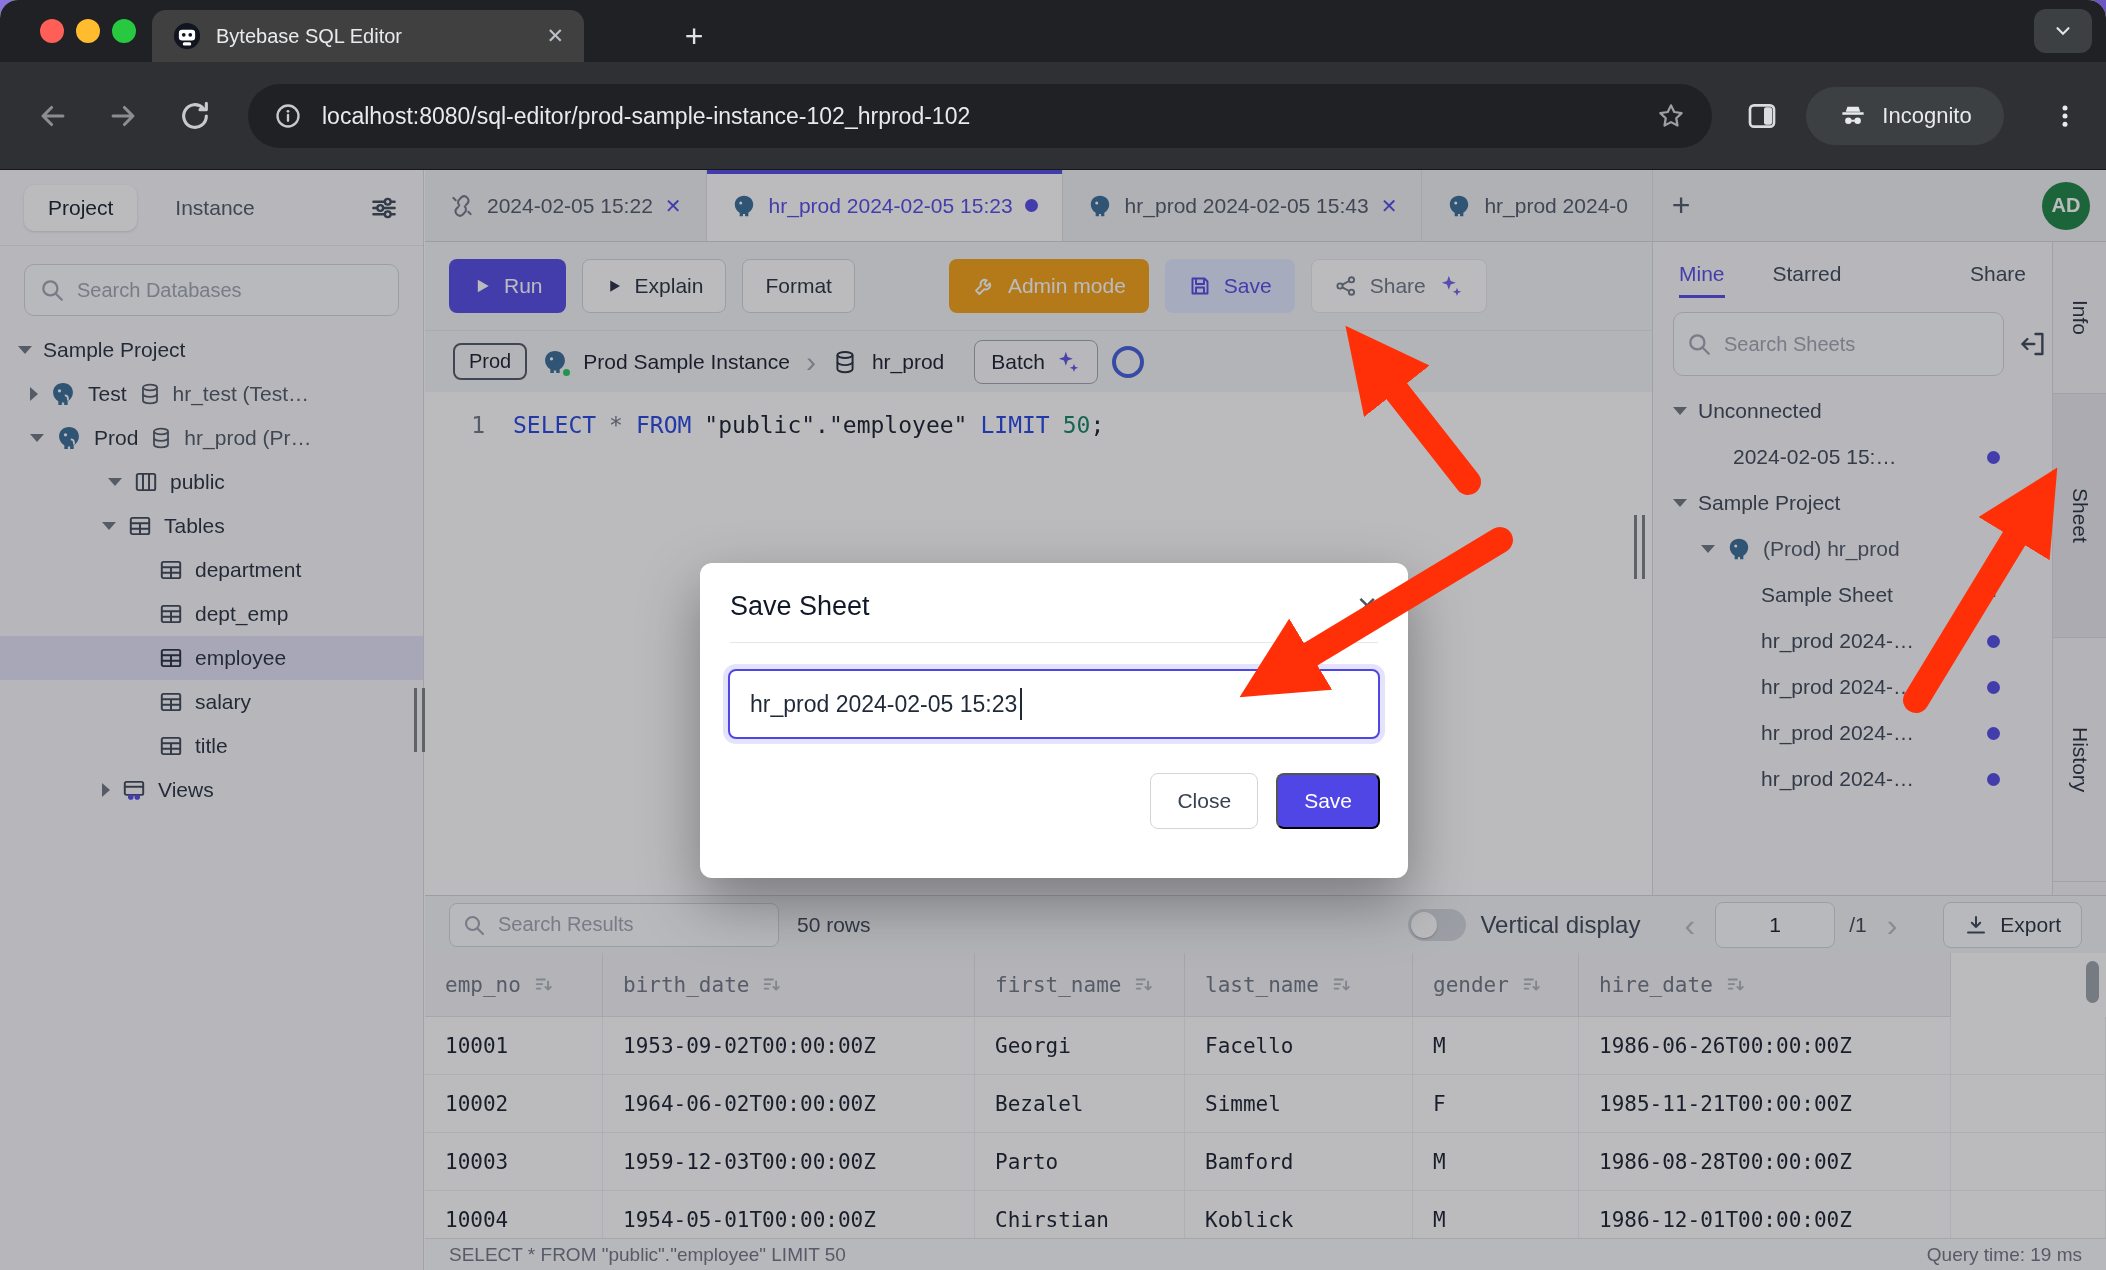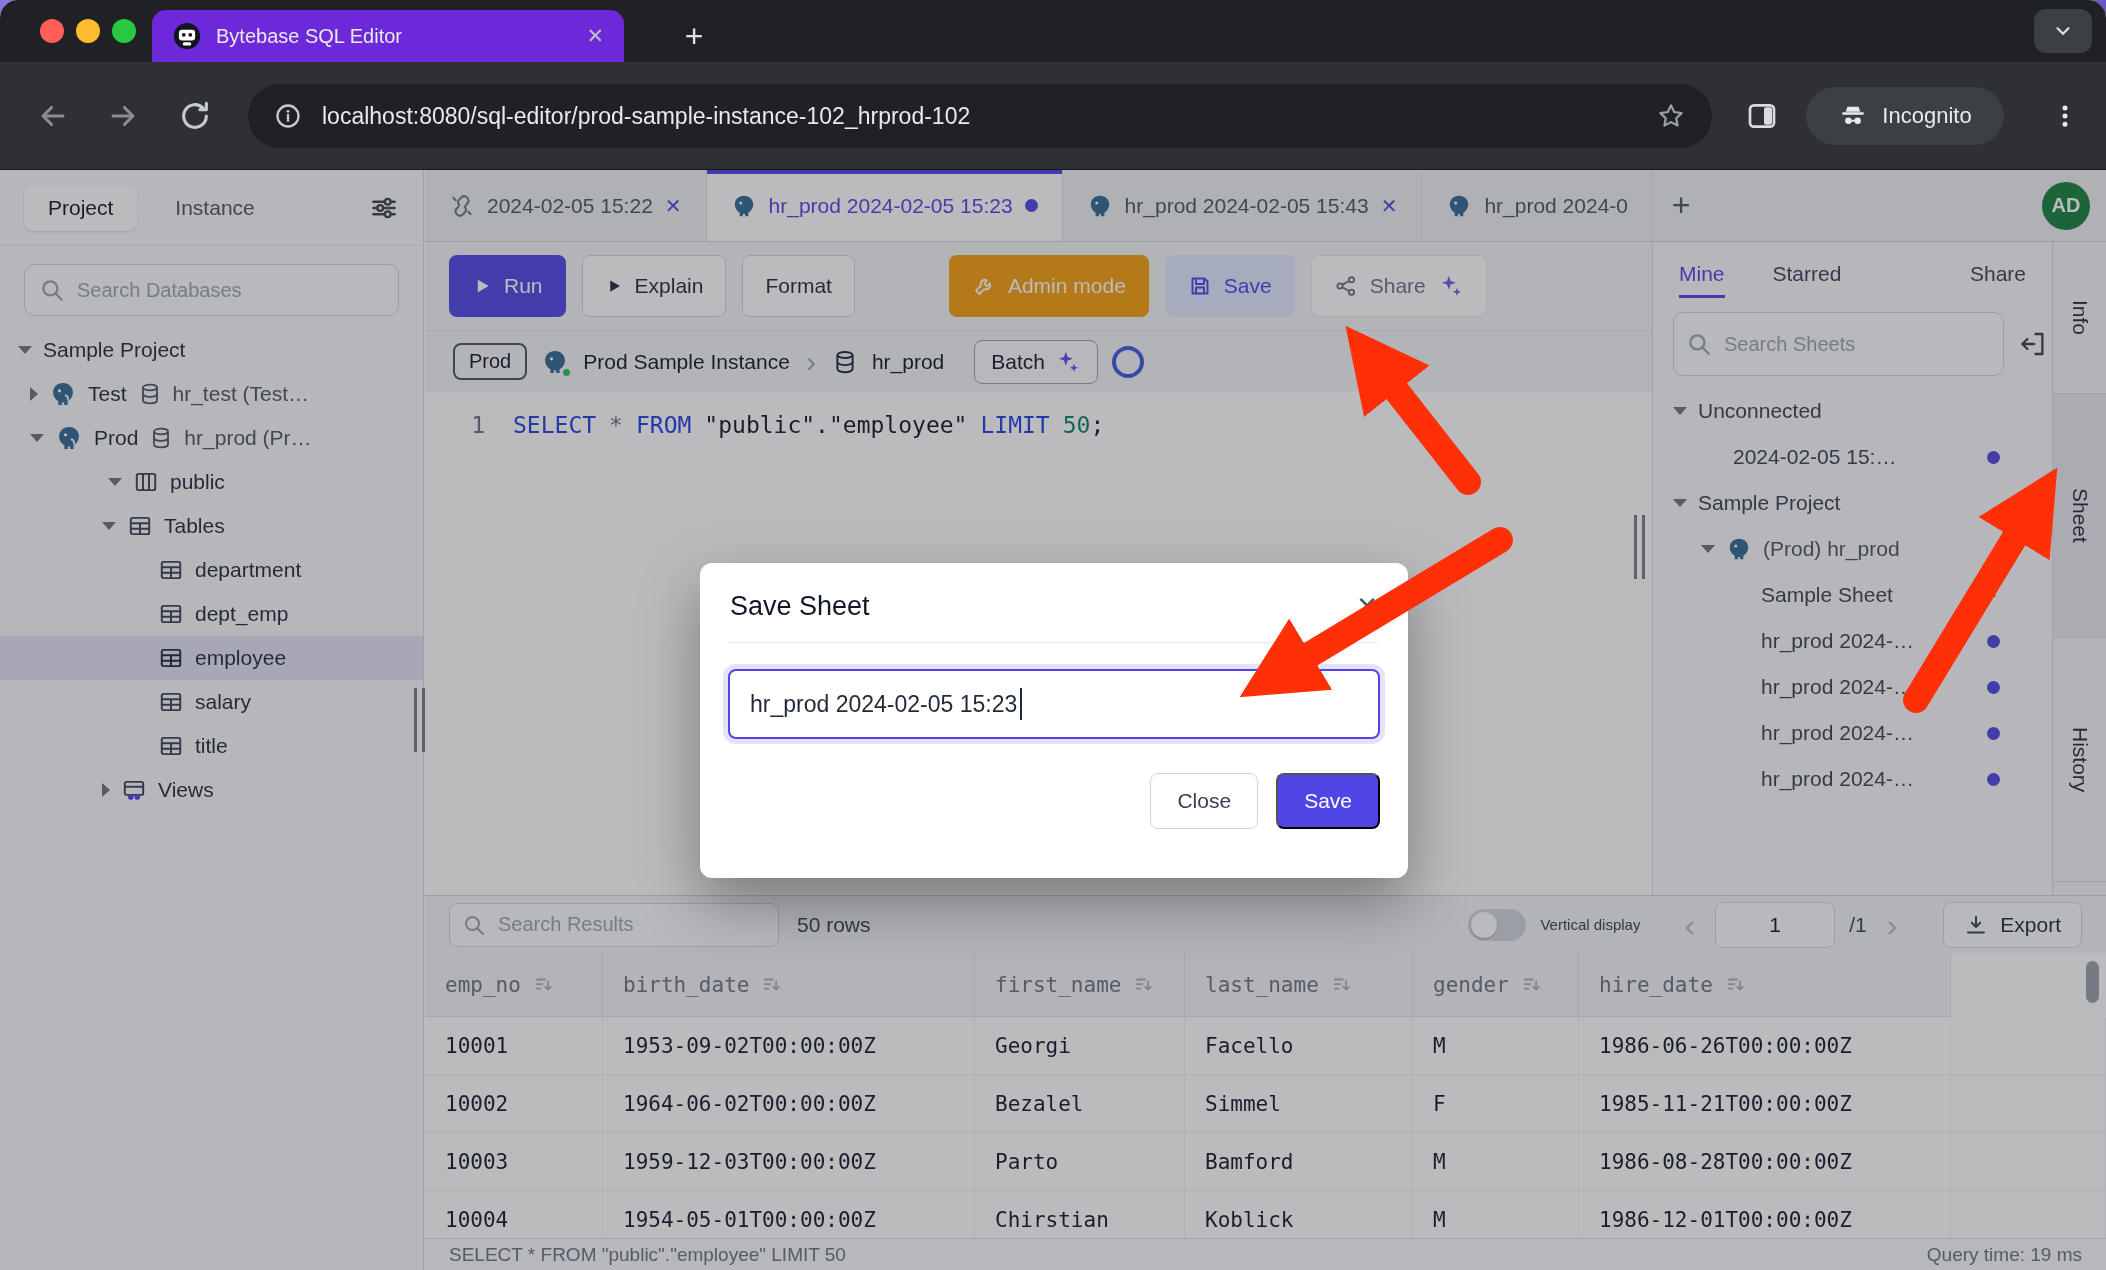--- a/index.html
+++ b/index.html
@@ -4,21 +4,21 @@
 <style>
   html,body{margin:0;padding:0;}
   body{background:linear-gradient(125deg,#8b74dd,#5e49b8);font-family:"Liberation Sans",sans-serif;-webkit-font-smoothing:antialiased;}
   *{box-sizing:border-box;}
   #app{position:relative;width:2106px;height:1270px;overflow:hidden;border-radius:18px 18px 0 0;background:#f3f4f6;}
 
   
   .tabstrip{position:absolute;top:0;left:0;right:0;height:62px;background:#1f2125;}
   .tl{position:absolute;top:19px;width:24px;height:24px;border-radius:50%;}
   .tl.red{left:40px;background:#ff5f57;} .tl.yellow{left:76px;background:#febc2e;} .tl.green{left:112px;background:#28c840;}
-  .btab{position:absolute;left:152px;top:10px;width:472px;height:52px;background:#6d28d9;border-radius:14px 14px 0 0;display:flex;align-items:center;padding:0 20px;gap:14px;text-align:right;}
+  .btab{position:absolute;left:152px;top:10px;width:432px;height:52px;background:#404040;border-radius:14px 14px 0 0;display:flex;align-items:center;padding:0 20px;gap:14px;text-align:right;}
   .btab .title{color:#e8eaed;font-size:20px;white-space:nowrap;overflow:hidden;}
   .glyph-close{color:#bdc1c6;font-size:21px;margin-left:auto;}
   .newtab{position:absolute;left:668px;top:10px;width:52px;height:52px;display:flex;align-items:center;justify-content:center;color:#dfe1e5;font-size:32px;font-weight:300;}
   .chevpill{position:absolute;right:14px;top:9px;width:58px;height:44px;background:#3c4043;border-radius:12px;display:flex;align-items:center;justify-content:center;}
   .nav{position:absolute;top:62px;left:0;right:0;height:108px;background:#2e3033;border-bottom:1px solid #17181a;}
   .navico{position:absolute;top:37px;width:34px;height:34px;}
   .urlpill{position:absolute;left:248px;top:22px;width:1464px;height:64px;background:#202124;border-radius:32px;display:flex;align-items:center;padding:0 26px;gap:20px;}
   .url{color:#e8eaed;font-size:23px;white-space:nowrap;overflow:hidden;flex:1;}
   .incogpill{position:absolute;left:1806px;top:25px;width:198px;height:58px;background:#3c4043;border-radius:29px;display:flex;align-items:center;justify-content:center;gap:14px;color:#e8eaed;font-size:22px;}
 
@@ -50,21 +50,21 @@
   .stab.active::before{content:"";position:absolute;top:0;left:0;right:0;height:4px;background:#4f46e5;}
   .stab .x{color:#4f46e5;font-size:20px;}
   .stab.clip{max-width:252px;overflow:hidden;}
   .bluedot{width:13px;height:13px;border-radius:50%;background:#4f46e5;flex:none;}
   .plusbtn{width:56px;display:flex;align-items:center;justify-content:center;font-size:32px;color:#4b5563;font-weight:300;}
   .avatar{margin-left:auto;margin-right:16px;align-self:center;width:48px;height:48px;border-radius:50%;background:#15803d;color:#fff;font-size:20px;font-weight:bold;display:flex;align-items:center;justify-content:center;}
 
   .middle{position:absolute;top:72px;left:0;right:0;height:653px;display:flex;}
   .edcol{flex:1;min-width:0;display:flex;flex-direction:column;background:#fff;}
   .edtoolbar{height:88px;display:flex;align-items:center;padding:0 24px;gap:16px;background:#f4f5f7;}
-  .btn{height:62px;border-radius:8px;display:inline-flex;align-items:center;gap:12px;font-size:21px;padding:0 22px;border:1px solid transparent;white-space:nowrap;}
+  .btn{height:54px;border-radius:8px;display:inline-flex;align-items:center;gap:12px;font-size:21px;padding:0 22px;border:1px solid transparent;white-space:nowrap;}
   .btn.run{background:#4f46e5;color:#fff;font-weight:500;}
   .btn.plain{background:#fff;border-color:#d1d5db;color:#1f2937;}
   .btn.admin{background:#f59e0b;color:#fff;font-weight:500;margin-left:78px;}
   .btn.saveb{background:#e0e7ff;color:#4f46e5;font-weight:500;}
   .btn.shareb{background:#fff;border-color:#e5e7eb;color:#6b7280;}
   .bc{height:62px;display:flex;align-items:center;gap:14px;padding:0 28px;border-top:1px solid #e6e8eb;background:#f4f5f7;font-size:21px;color:#111827;}
   .envbadge{border:2px solid #4b5563;border-radius:8px;padding:5px 14px;font-size:20px;color:#111827;}
   .bc-chev{color:#9ca3af;font-size:30px;line-height:1;margin:0 2px;}
   .batch{display:inline-flex;align-items:center;gap:10px;border:1px solid #9ca3af;border-radius:8px;padding:8px 16px;margin-left:16px;background:#fbfbfc;}
   .helpc{width:32px;height:32px;border:4px solid #3d5bd9;border-radius:50%;flex:none;}
@@ -97,21 +97,21 @@
   .vtab.history{height:244px;}
 
   
   .results{position:absolute;top:725px;left:0;right:0;height:345px;background:#fff;}
   .res-toolbar{height:58px;display:flex;align-items:center;gap:18px;padding:0 24px;background:#f4f5f7;border-top:1px solid #d0d4d9;}
   .res-search{width:330px;height:44px;border:1px solid #d1d5db;border-radius:8px;display:flex;align-items:center;gap:10px;padding:0 12px;background:#fbfcfd;}
   .rowcount{color:#374151;font-size:21px;}
   .togglegrp{margin-left:auto;display:flex;align-items:center;gap:14px;}
   .toggle{width:58px;height:32px;border-radius:16px;background:#d1d5db;position:relative;}
   .toggle .knob{position:absolute;left:3px;top:3px;width:26px;height:26px;border-radius:50%;background:#fff;box-shadow:0 1px 2px rgba(0,0,0,.25);}
-  .tglabel{color:#374151;font-size:15px;}
+  .tglabel{color:#374151;font-size:24px;}
   .pager{display:flex;align-items:center;gap:14px;margin-left:20px;}
   .pgchev{color:#b3b9c0;font-size:32px;line-height:1;padding:0 6px;}
   .pginput{width:120px;height:46px;border:1px solid #d1d5db;border-radius:8px;text-align:center;font-size:21px;color:#111827;background:#fbfcfd;outline:none;font-family:"Liberation Sans",sans-serif;}
   .pgtotal{color:#374151;font-size:21px;}
   .export{margin-left:22px;height:46px;border:1px solid #d1d5db;border-radius:8px;background:#fbfcfd;display:inline-flex;align-items:center;gap:12px;padding:0 20px;font-size:21px;color:#1f2937;}
   .tablewrap{position:relative;height:287px;overflow:hidden;background:#fff;}
   .tgrid{display:grid;grid-template-columns:178px 372px 210px 228px 166px 372px 1fr;}
   .th{height:64px;background:#f3f4f6;border-right:1px solid #dfe2e6;border-bottom:1px solid #dfe2e6;display:flex;align-items:center;gap:12px;padding:0 20px;color:#6b7280;font-family:"DejaVu Sans Mono",monospace;font-size:21px;}
   .td{height:58px;display:flex;align-items:center;padding:0 20px;border-right:1px solid #edeff1;border-bottom:1px solid #edeff1;font-family:"DejaVu Sans Mono",monospace;font-size:21px;color:#111827;white-space:nowrap;overflow:hidden;}
   .scrollthumb{position:absolute;right:7px;top:8px;width:13px;height:42px;border-radius:7px;background:#9aa0a6;}

